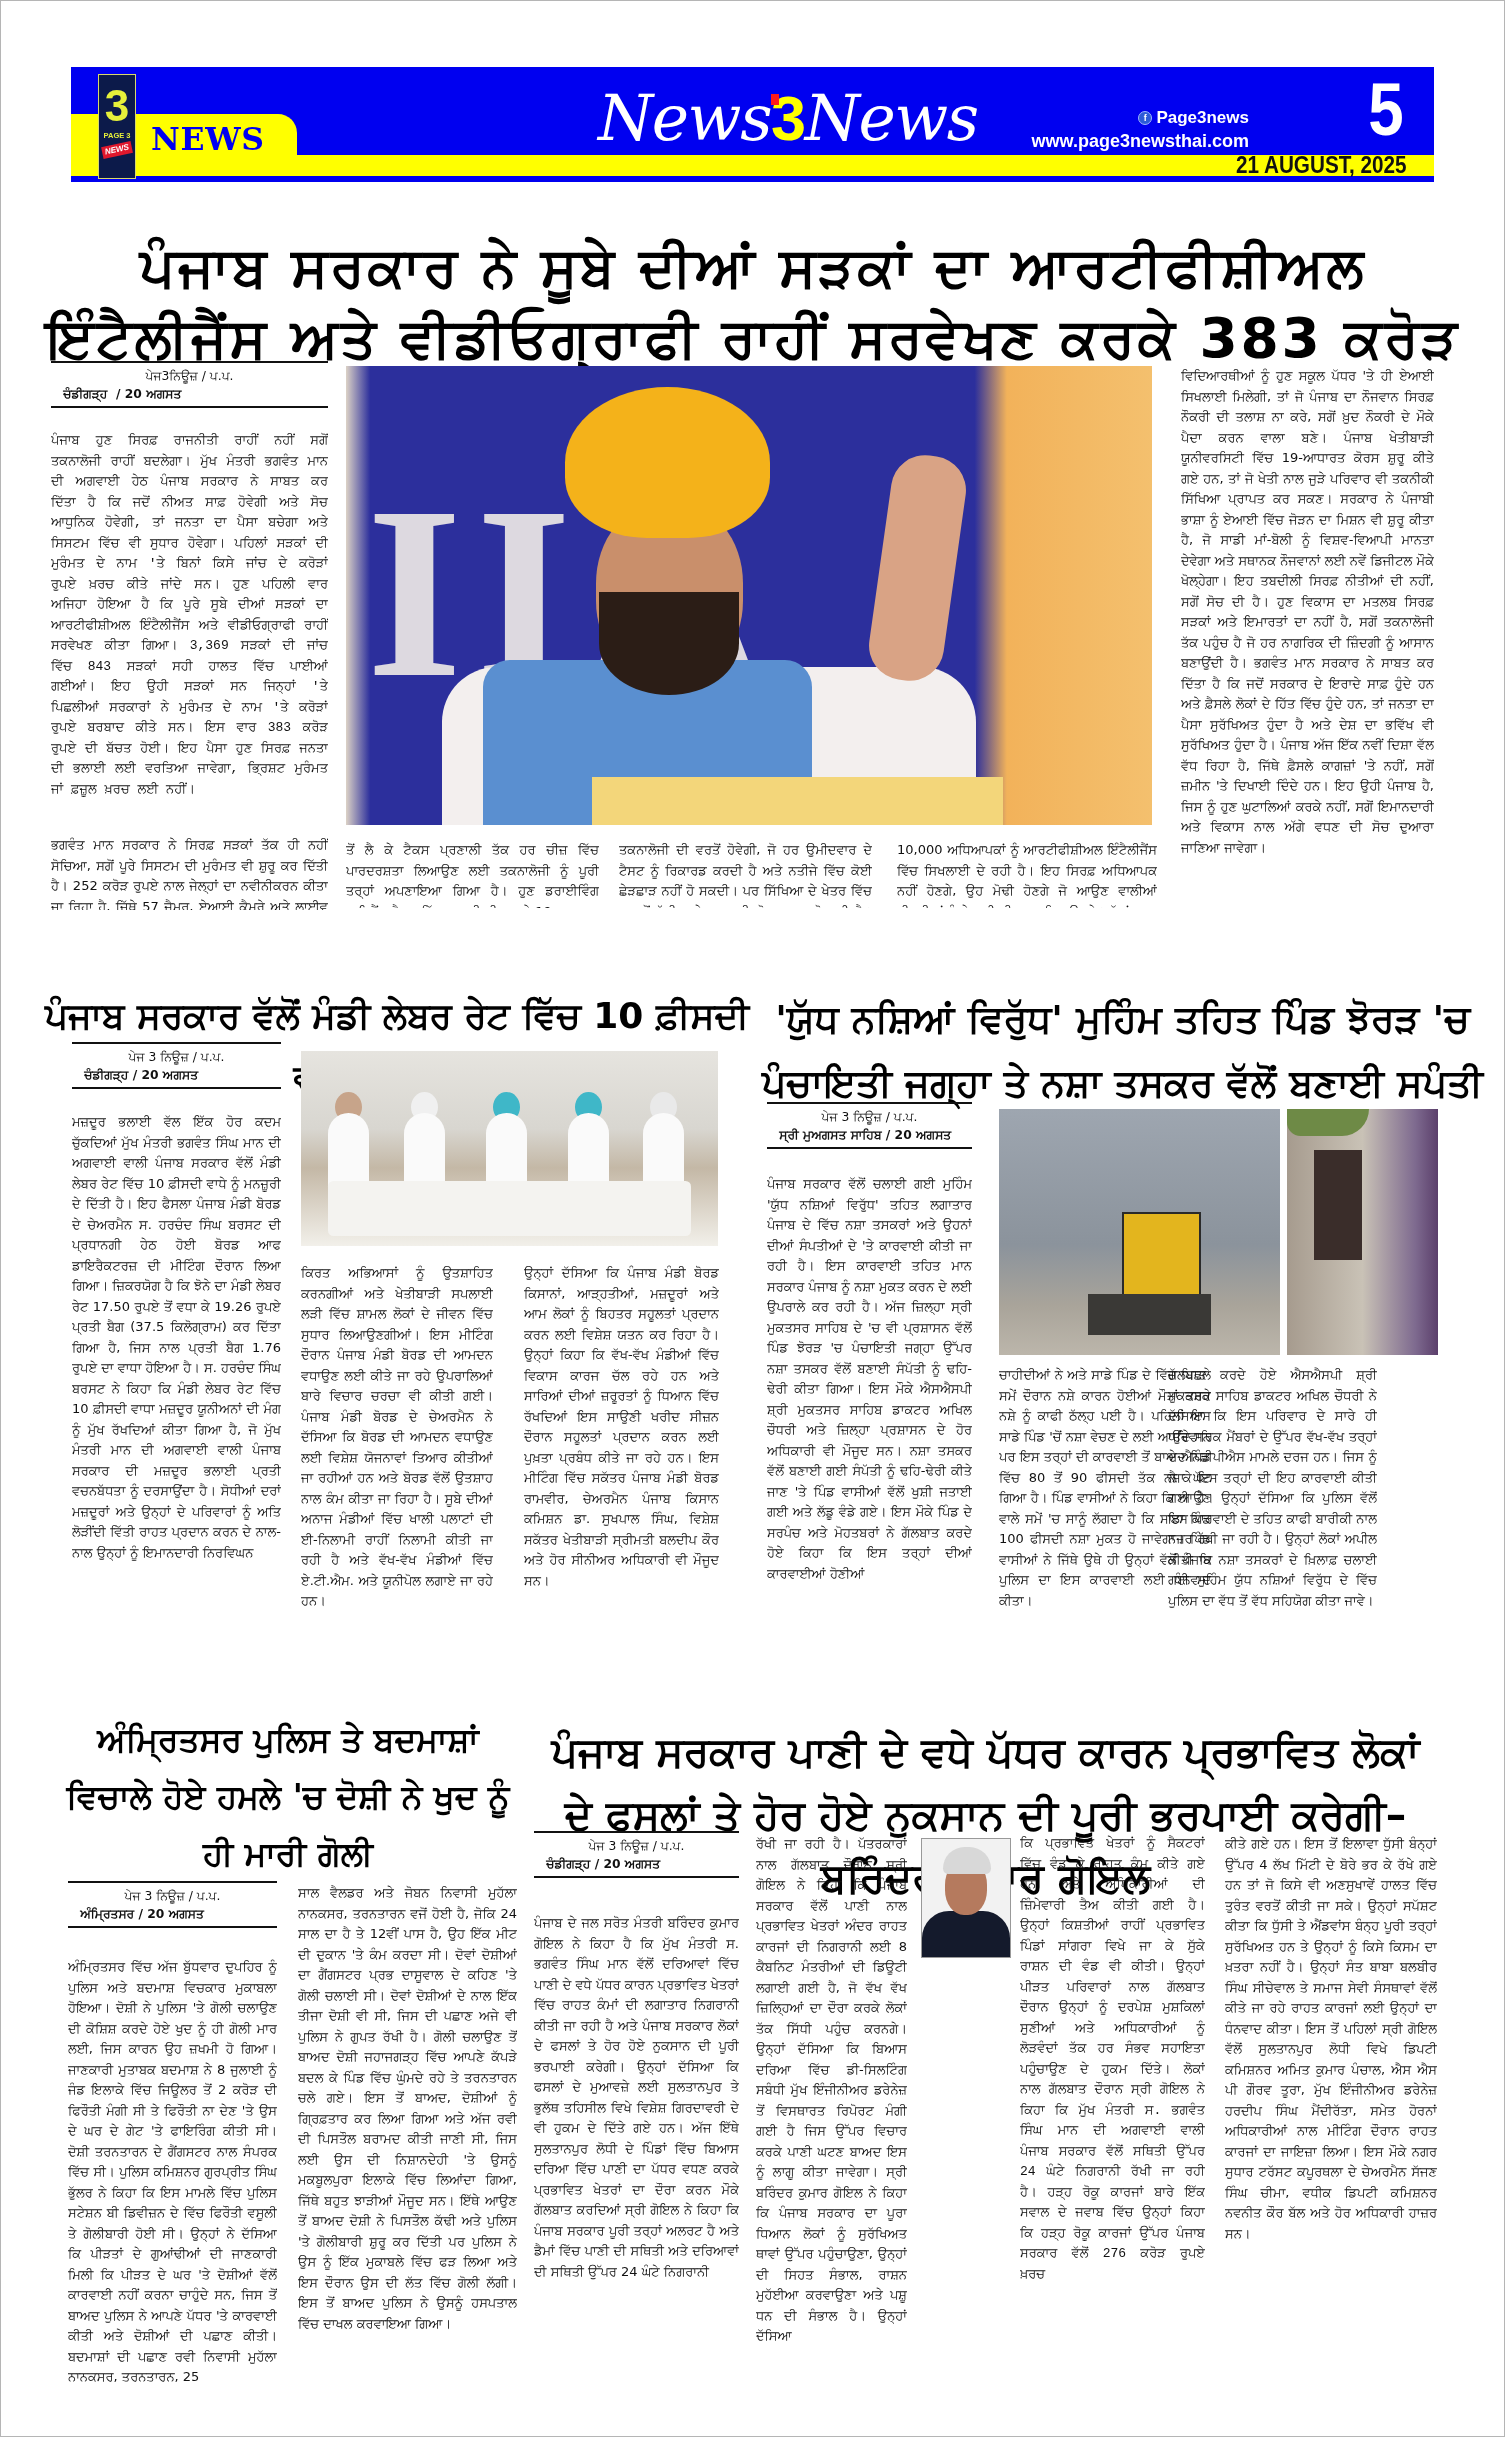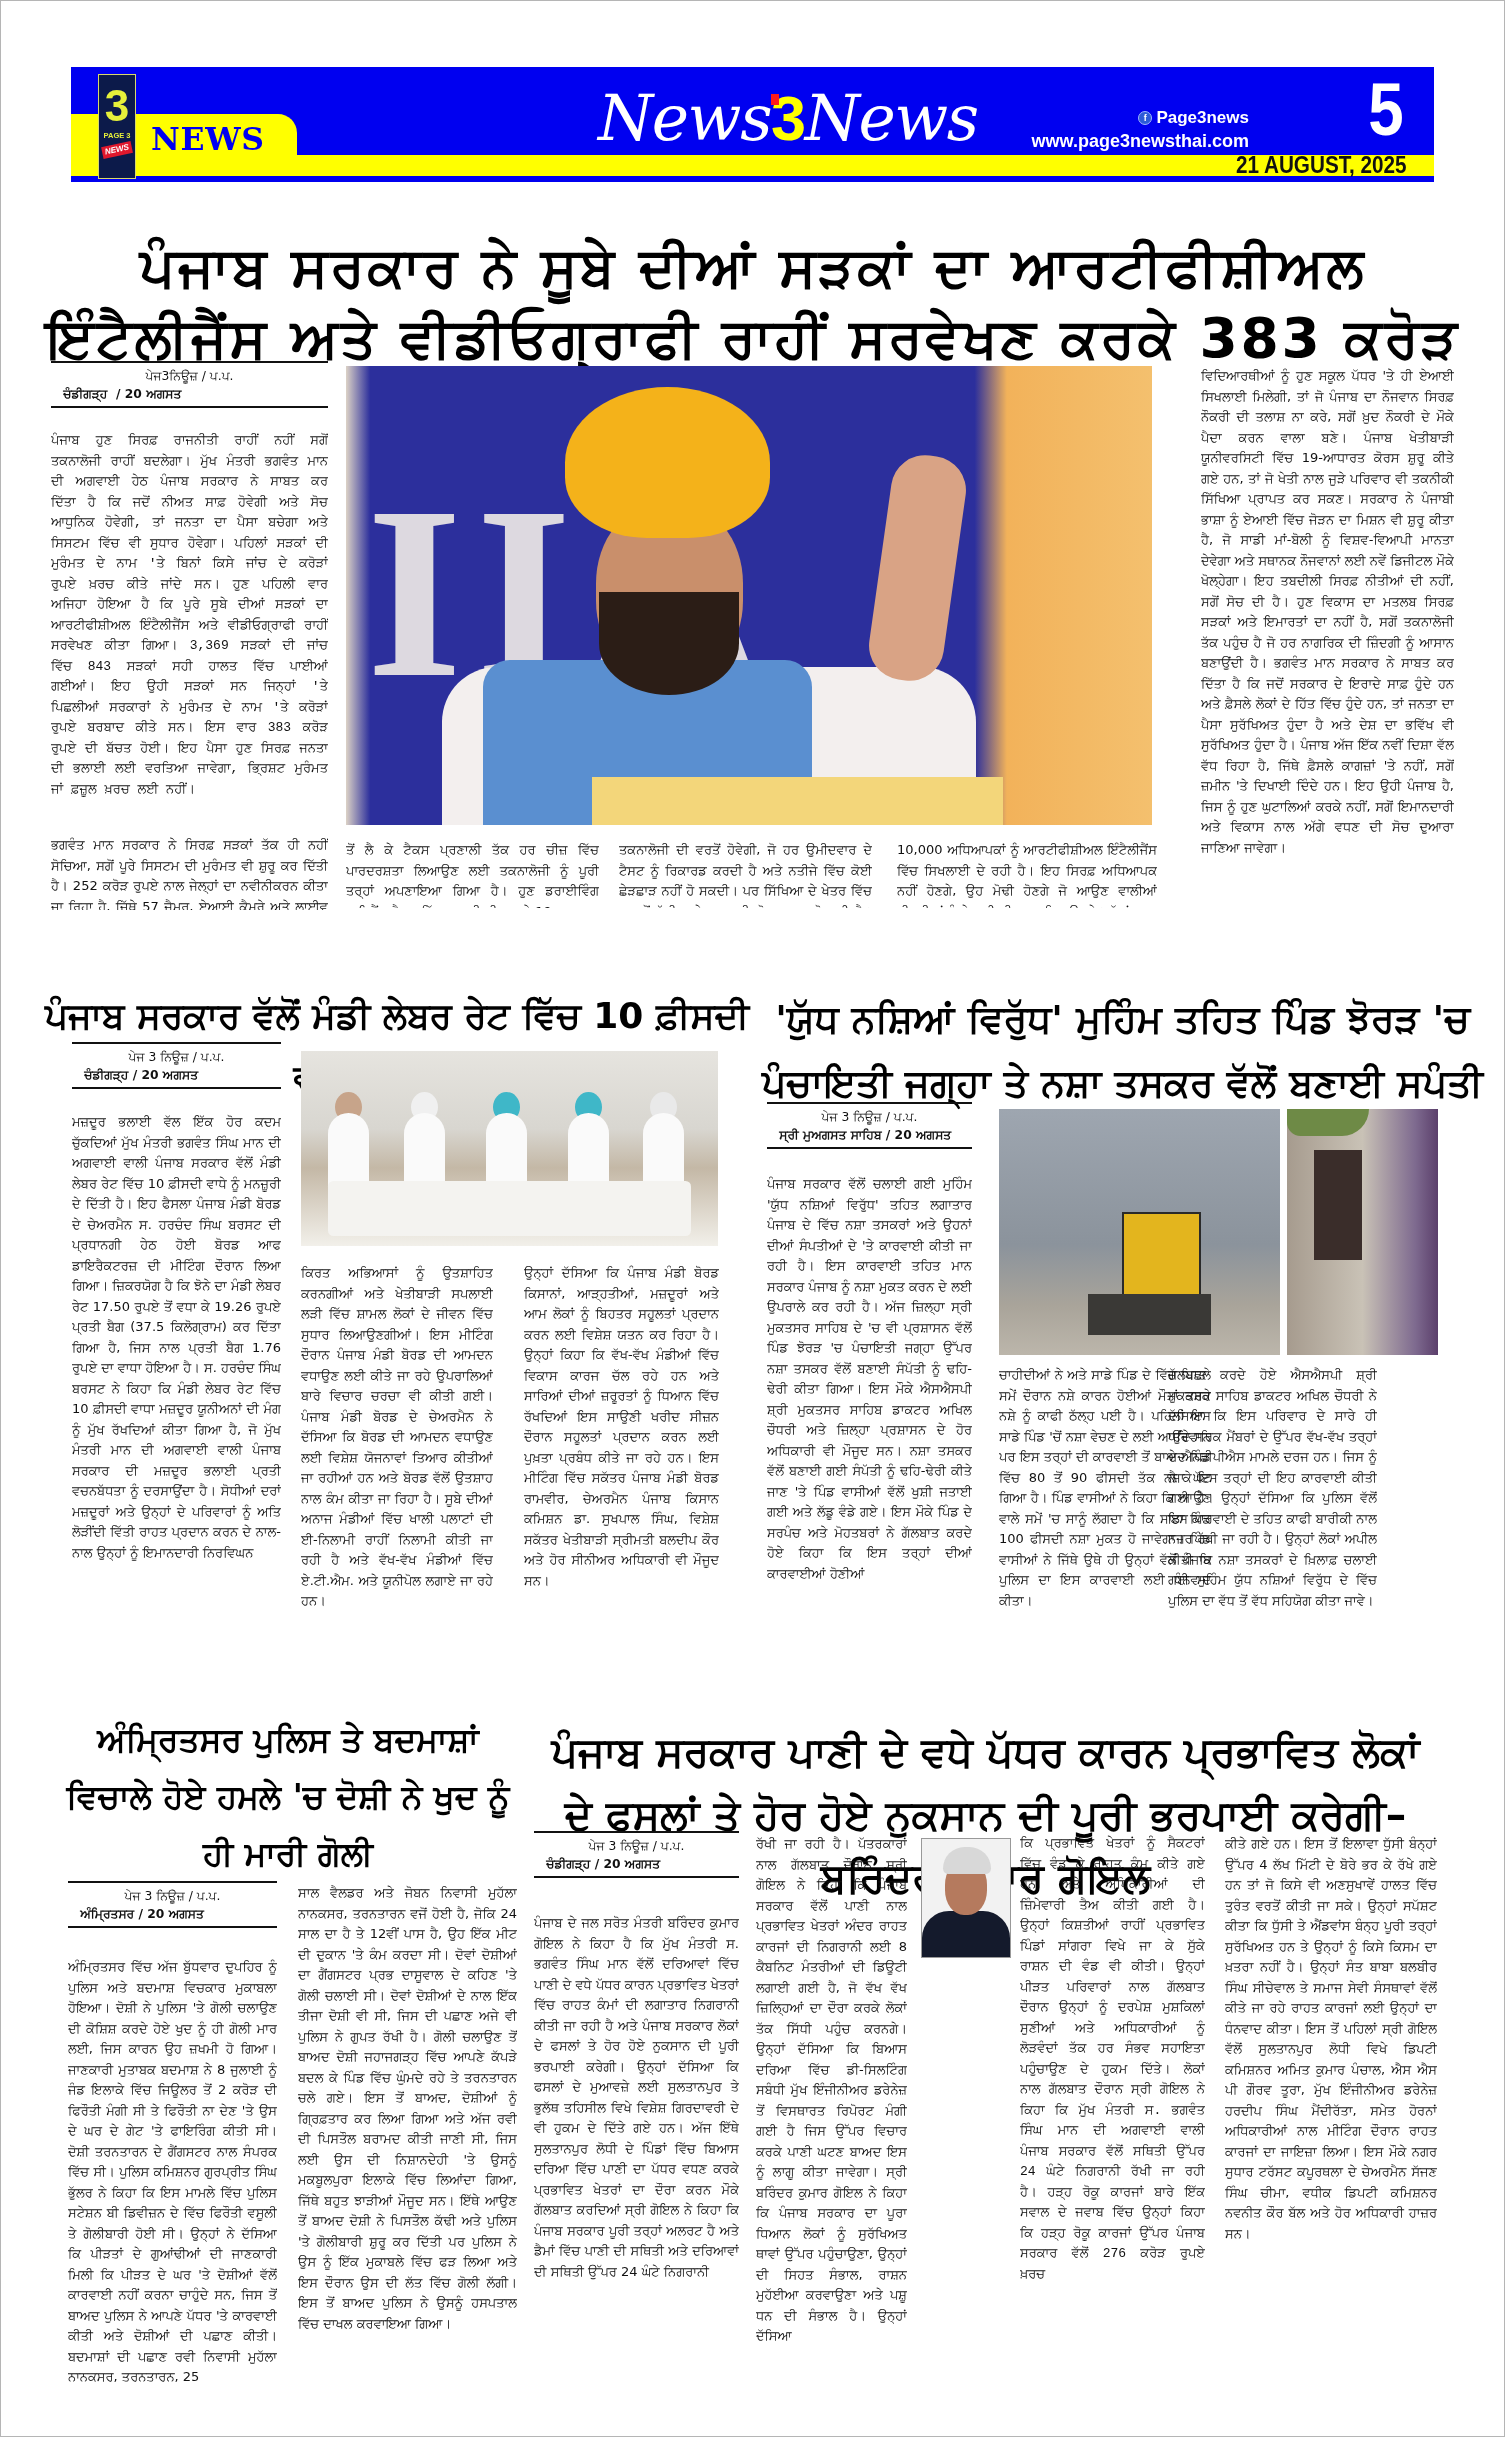--- a/index.html
+++ b/index.html
@@ -113,21 +113,21 @@
 </div>
 <div class="col" style="left:346px;top:840px;width:253px;height:68px;">
     <p>ਤੋਂ ਲੈ ਕੇ ਟੈਕਸ ਪ੍ਰਣਾਲੀ ਤੱਕ ਹਰ ਚੀਜ਼ ਵਿੱਚ ਪਾਰਦਰਸ਼ਤਾ ਲਿਆਉਣ ਲਈ ਤਕਨਾਲੋਜੀ ਨੂੰ ਪੂਰੀ ਤਰ੍ਹਾਂ ਅਪਣਾਇਆ ਗਿਆ ਹੈ। ਹੁਣ ਡਰਾਈਵਿੰਗ ਲਾਇਸੈਂਸ ਟੈਸਟ ਵਿੱਚ ਦਲਾਲੀ ਦੀ ਬਜਾਏ 19-ਆਧਾਰਤ ਐਚਏਐਮਐਸ</p>
   </div>
 <div class="col" style="left:619px;top:840px;width:253px;height:68px;">
     <p>ਤਕਨਾਲੋਜੀ ਦੀ ਵਰਤੋਂ ਹੋਵੇਗੀ, ਜੋ ਹਰ ਉਮੀਦਵਾਰ ਦੇ ਟੈਸਟ ਨੂੰ ਰਿਕਾਰਡ ਕਰਦੀ ਹੈ ਅਤੇ ਨਤੀਜੇ ਵਿੱਚ ਕੋਈ ਛੇੜਛਾੜ ਨਹੀਂ ਹੋ ਸਕਦੀ। ਪਰ ਸਿੱਖਿਆ ਦੇ ਖੇਤਰ ਵਿੱਚ ਸਭ ਤੋਂ ਵੱਡੀ ਅਤੇ ਦੂਰਗਾਮੀ ਯੋਜਨਾ ਸ਼ੁਰੂ ਹੋ ਗਈ ਹੈ। ਸਰਕਾਰ</p>
   </div>
 <div class="col" style="left:897px;top:840px;width:260px;height:68px;">
     <p>10,000 ਅਧਿਆਪਕਾਂ ਨੂੰ ਆਰਟੀਫੀਸ਼ੀਅਲ ਇੰਟੈਲੀਜੈਂਸ ਵਿੱਚ ਸਿਖਲਾਈ ਦੇ ਰਹੀ ਹੈ। ਇਹ ਸਿਰਫ਼ ਅਧਿਆਪਕ ਨਹੀਂ ਹੋਣਗੇ, ਉਹ ਮੋਢੀ ਹੋਣਗੇ ਜੋ ਆਉਣ ਵਾਲੀਆਂ ਪੀੜ੍ਹੀਆਂ ਨੂੰ ਏਆਈ ਦੀ ਭਾਸ਼ਾ ਸਿਖਾਉਣਗੇ। ਲੱਖਾਂ</p>
   </div>
-<div class="col" style="left:1181px;top:366px;width:253px;height:544px;margin-left:20px;">
+<div class="col" style="left:1181px;top:366px;width:253px;height:544px;">
     <p>ਵਿਦਿਆਰਥੀਆਂ ਨੂੰ ਹੁਣ ਸਕੂਲ ਪੱਧਰ 'ਤੇ ਹੀ ਏਆਈ ਸਿਖਲਾਈ ਮਿਲੇਗੀ, ਤਾਂ ਜੋ ਪੰਜਾਬ ਦਾ ਨੌਜਵਾਨ ਸਿਰਫ਼ ਨੌਕਰੀ ਦੀ ਤਲਾਸ਼ ਨਾ ਕਰੇ, ਸਗੋਂ ਖ਼ੁਦ ਨੌਕਰੀ ਦੇ ਮੌਕੇ ਪੈਦਾ ਕਰਨ ਵਾਲਾ ਬਣੇ। ਪੰਜਾਬ ਖੇਤੀਬਾੜੀ ਯੂਨੀਵਰਸਿਟੀ ਵਿੱਚ 19-ਆਧਾਰਤ ਕੋਰਸ ਸ਼ੁਰੂ ਕੀਤੇ ਗਏ ਹਨ, ਤਾਂ ਜੋ ਖੇਤੀ ਨਾਲ ਜੁੜੇ ਪਰਿਵਾਰ ਵੀ ਤਕਨੀਕੀ ਸਿੱਖਿਆ ਪ੍ਰਾਪਤ ਕਰ ਸਕਣ। ਸਰਕਾਰ ਨੇ ਪੰਜਾਬੀ ਭਾਸ਼ਾ ਨੂੰ ਏਆਈ ਵਿੱਚ ਜੋੜਨ ਦਾ ਮਿਸ਼ਨ ਵੀ ਸ਼ੁਰੂ ਕੀਤਾ ਹੈ, ਜੋ ਸਾਡੀ ਮਾਂ-ਬੋਲੀ ਨੂੰ ਵਿਸ਼ਵ-ਵਿਆਪੀ ਮਾਨਤਾ ਦੇਵੇਗਾ ਅਤੇ ਸਥਾਨਕ ਨੌਜਵਾਨਾਂ ਲਈ ਨਵੇਂ ਡਿਜੀਟਲ ਮੌਕੇ ਖੋਲ੍ਹੇਗਾ। ਇਹ ਤਬਦੀਲੀ ਸਿਰਫ਼ ਨੀਤੀਆਂ ਦੀ ਨਹੀਂ, ਸਗੋਂ ਸੋਚ ਦੀ ਹੈ। ਹੁਣ ਵਿਕਾਸ ਦਾ ਮਤਲਬ ਸਿਰਫ਼ ਸੜਕਾਂ ਅਤੇ ਇਮਾਰਤਾਂ ਦਾ ਨਹੀਂ ਹੈ, ਸਗੋਂ ਤਕਨਾਲੋਜੀ ਤੱਕ ਪਹੁੰਚ ਹੈ ਜੋ ਹਰ ਨਾਗਰਿਕ ਦੀ ਜ਼ਿੰਦਗੀ ਨੂੰ ਆਸਾਨ ਬਣਾਉਂਦੀ ਹੈ। ਭਗਵੰਤ ਮਾਨ ਸਰਕਾਰ ਨੇ ਸਾਬਤ ਕਰ ਦਿੱਤਾ ਹੈ ਕਿ ਜਦੋਂ ਸਰਕਾਰ ਦੇ ਇਰਾਦੇ ਸਾਫ਼ ਹੁੰਦੇ ਹਨ ਅਤੇ ਫ਼ੈਸਲੇ ਲੋਕਾਂ ਦੇ ਹਿੱਤ ਵਿੱਚ ਹੁੰਦੇ ਹਨ, ਤਾਂ ਜਨਤਾ ਦਾ ਪੈਸਾ ਸੁਰੱਖਿਅਤ ਹੁੰਦਾ ਹੈ ਅਤੇ ਦੇਸ਼ ਦਾ ਭਵਿੱਖ ਵੀ ਸੁਰੱਖਿਅਤ ਹੁੰਦਾ ਹੈ। ਪੰਜਾਬ ਅੱਜ ਇੱਕ ਨਵੀਂ ਦਿਸ਼ਾ ਵੱਲ ਵੱਧ ਰਿਹਾ ਹੈ, ਜਿੱਥੇ ਫ਼ੈਸਲੇ ਕਾਗਜ਼ਾਂ 'ਤੇ ਨਹੀਂ, ਸਗੋਂ ਜ਼ਮੀਨ 'ਤੇ ਦਿਖਾਈ ਦਿੰਦੇ ਹਨ। ਇਹ ਉਹੀ ਪੰਜਾਬ ਹੈ, ਜਿਸ ਨੂੰ ਹੁਣ ਘੁਟਾਲਿਆਂ ਕਰਕੇ ਨਹੀਂ, ਸਗੋਂ ਇਮਾਨਦਾਰੀ ਅਤੇ ਵਿਕਾਸ ਨਾਲ ਅੱਗੇ ਵਧਣ ਦੀ ਸੋਚ ਦੁਆਰਾ ਜਾਣਿਆ ਜਾਵੇਗਾ।</p>
   </div>
 
 <h2 class="hl h2">ਪੰਜਾਬ ਸਰਕਾਰ ਵੱਲੋਂ ਮੰਡੀ ਲੇਬਰ ਰੇਟ ਵਿੱਚ 10 ਫ਼ੀਸਦੀ ਵਾਧੇ ਨੂੰ ਮਨਜ਼ੂਰੀ</h2>
 <div class="byline" style="left:72px;top:1042px;width:209px;">
   <div class="agency">ਪੇਜ 3 ਨਿਊਜ਼ / ਪ.ਪ.</div>
   <div class="place"><span>ਚੰਡੀਗੜ੍ਹ</span>&nbsp;<span>/ 20 ਅਗਸਤ</span></div>
 </div>
 <div class="col" style="left:72px;top:1112px;width:209px;height:554px;">
     <p>ਮਜ਼ਦੂਰ ਭਲਾਈ ਵੱਲ ਇੱਕ ਹੋਰ ਕਦਮ ਚੁੱਕਦਿਆਂ ਮੁੱਖ ਮੰਤਰੀ ਭਗਵੰਤ ਸਿੰਘ ਮਾਨ ਦੀ ਅਗਵਾਈ ਵਾਲੀ ਪੰਜਾਬ ਸਰਕਾਰ ਵੱਲੋਂ ਮੰਡੀ ਲੇਬਰ ਰੇਟ ਵਿੱਚ 10 ਫ਼ੀਸਦੀ ਵਾਧੇ ਨੂੰ ਮਨਜ਼ੂਰੀ ਦੇ ਦਿੱਤੀ ਹੈ। ਇਹ ਫੈਸਲਾ ਪੰਜਾਬ ਮੰਡੀ ਬੋਰਡ ਦੇ ਚੇਅਰਮੈਨ ਸ. ਹਰਚੰਦ ਸਿੰਘ ਬਰਸਟ ਦੀ ਪ੍ਰਧਾਨਗੀ ਹੇਠ ਹੋਈ ਬੋਰਡ ਆਫ ਡਾਇਰੈਕਟਰਜ਼ ਦੀ ਮੀਟਿੰਗ ਦੌਰਾਨ ਲਿਆ ਗਿਆ। ਜ਼ਿਕਰਯੋਗ ਹੈ ਕਿ ਝੋਨੇ ਦਾ ਮੰਡੀ ਲੇਬਰ ਰੇਟ 17.50 ਰੁਪਏ ਤੋਂ ਵਧਾ ਕੇ 19.26 ਰੁਪਏ ਪ੍ਰਤੀ ਬੈਗ (37.5 ਕਿਲੋਗ੍ਰਾਮ) ਕਰ ਦਿੱਤਾ ਗਿਆ ਹੈ, ਜਿਸ ਨਾਲ ਪ੍ਰਤੀ ਬੈਗ 1.76 ਰੁਪਏ ਦਾ ਵਾਧਾ ਹੋਇਆ ਹੈ। ਸ. ਹਰਚੰਦ ਸਿੰਘ ਬਰਸਟ ਨੇ ਕਿਹਾ ਕਿ ਮੰਡੀ ਲੇਬਰ ਰੇਟ ਵਿੱਚ 10 ਫ਼ੀਸਦੀ ਵਾਧਾ ਮਜ਼ਦੂਰ ਯੂਨੀਅਨਾਂ ਦੀ ਮੰਗ ਨੂੰ ਮੁੱਖ ਰੱਖਦਿਆਂ ਕੀਤਾ ਗਿਆ ਹੈ, ਜੋ ਮੁੱਖ ਮੰਤਰੀ ਮਾਨ ਦੀ ਅਗਵਾਈ ਵਾਲੀ ਪੰਜਾਬ ਸਰਕਾਰ ਦੀ ਮਜ਼ਦੂਰ ਭਲਾਈ ਪ੍ਰਤੀ ਵਚਨਬੱਧਤਾ ਨੂੰ ਦਰਸਾਉਂਦਾ ਹੈ। ਸੋਧੀਆਂ ਦਰਾਂ ਮਜ਼ਦੂਰਾਂ ਅਤੇ ਉਨ੍ਹਾਂ ਦੇ ਪਰਿਵਾਰਾਂ ਨੂੰ ਅਤਿ ਲੋੜੀਂਦੀ ਵਿੱਤੀ ਰਾਹਤ ਪ੍ਰਦਾਨ ਕਰਨ ਦੇ ਨਾਲ-ਨਾਲ ਉਨ੍ਹਾਂ ਨੂੰ ਇਮਾਨਦਾਰੀ ਨਿਰਵਿਘਨ</p>

